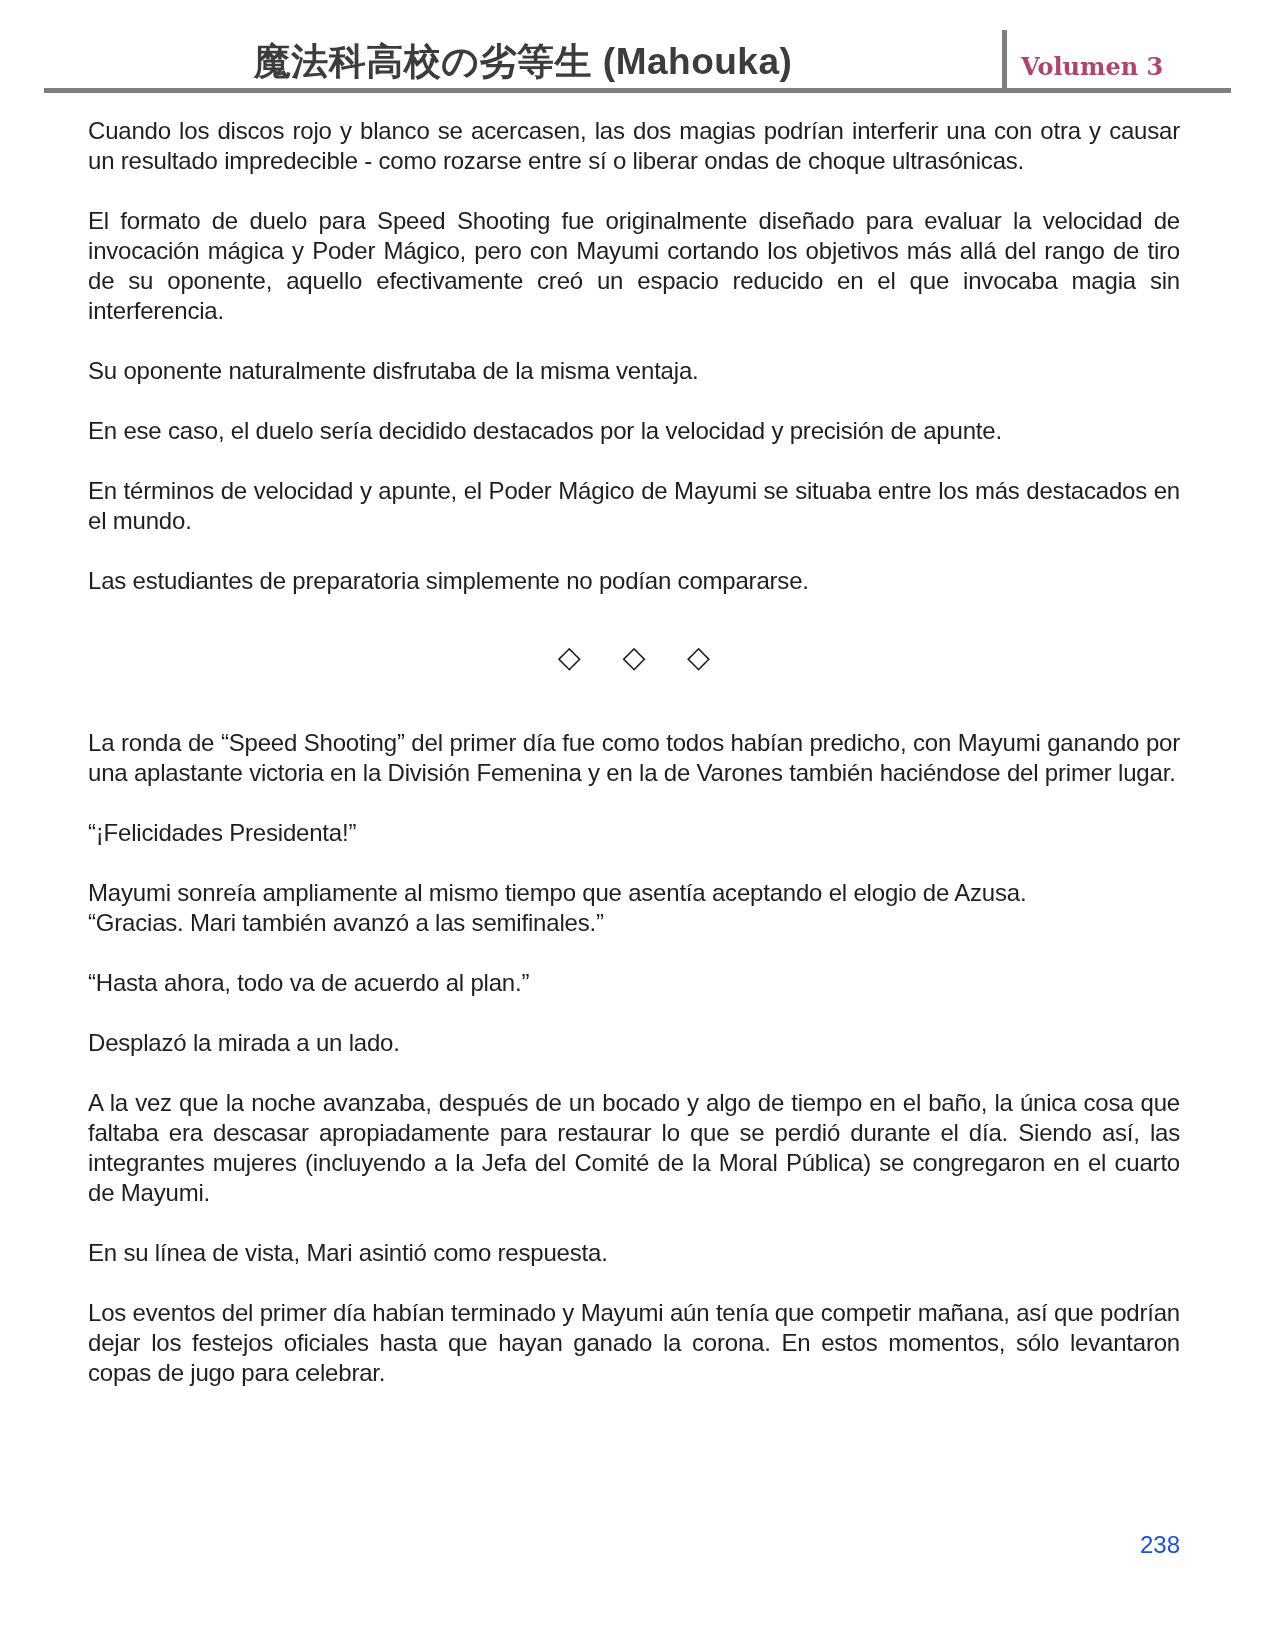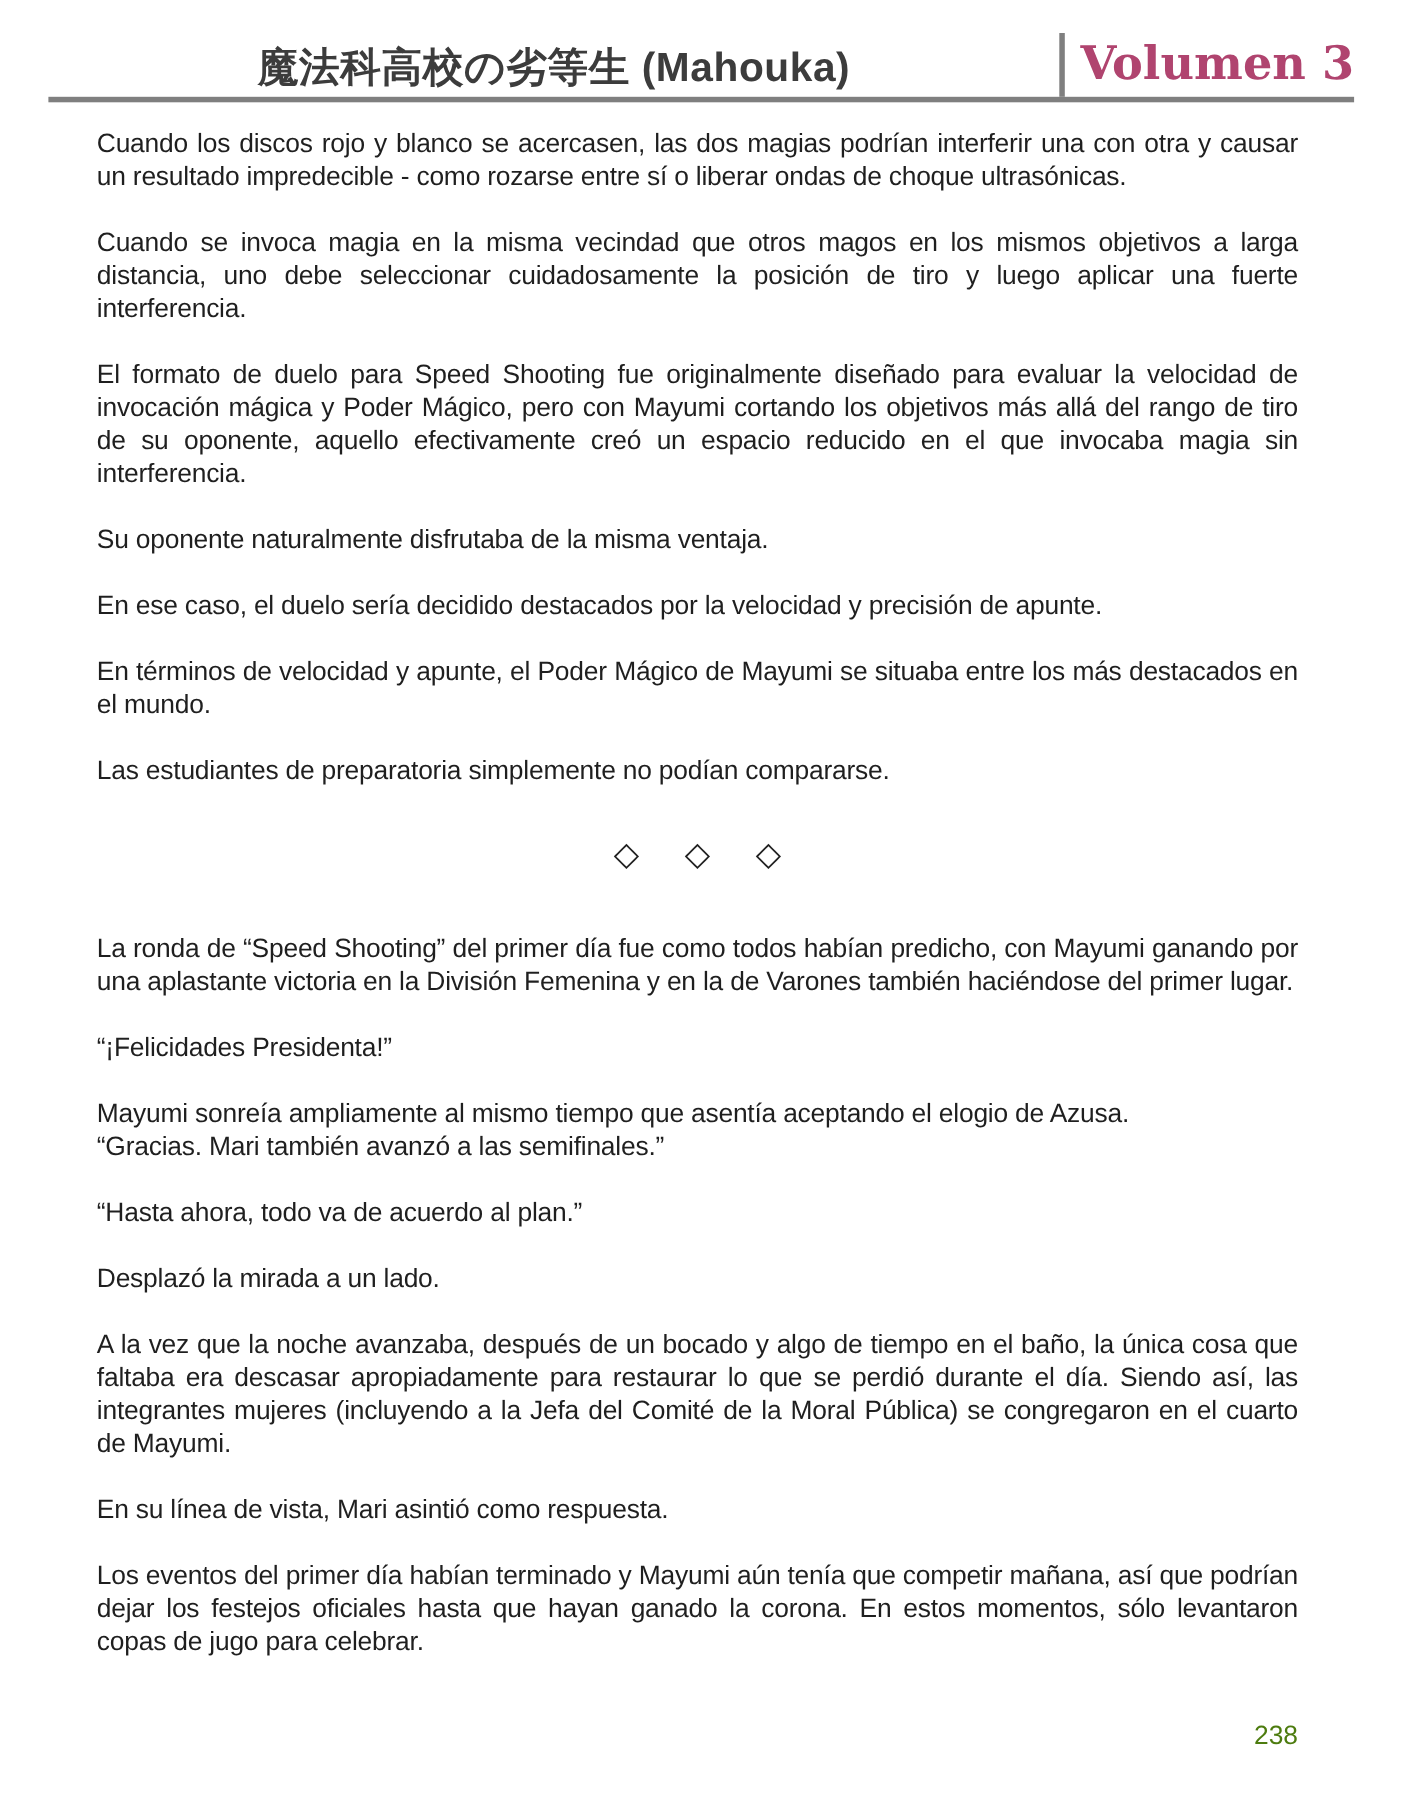--- a/index.html
+++ b/index.html
@@ -52,21 +52,21 @@
   .header-volume-cell {
     flex: 0 0 224px;
     display: flex;
     align-items: flex-end;
     padding: 0 0 9px 14px;
     box-sizing: border-box;
   }
   .volume-label {
     font-family: "DejaVu Serif", "Liberation Serif", serif;
     font-weight: bold;
-    font-size: 42px;
+    font-size: 24px;
     color: #b0446f;
     line-height: 1;
     white-space: nowrap;
   }
   
   .body-text {
     position: absolute;
     top: 116px;
     left: 88px;
     width: 1092px;
@@ -85,48 +85,47 @@
     font-family: "DejaVu Sans", sans-serif;
     font-size: 30px;
     line-height: 30px;
     letter-spacing: 16px;
     text-indent: 16px; 
     color: #1f1f1f;
   }
   
   .page-number {
     position: absolute;
-    top: 1563px;
+    top: 1530px;
     left: 88px;
     width: 1092px;
     text-align: right;
     font-size: 24px;
     line-height: 30px;
-    color: #4d7c0f;
+    color: #1d4ed8;
   }
 </style>
 </head>
 <body>
 
 <div class="page">
 
   <div class="header">
     <div class="header-title-cell">
       <span class="doc-title">魔法科高校の劣等生 (Mahouka)</span>
     </div>
     <div class="header-divider"></div>
     <div class="header-volume-cell">
       <span class="volume-label">Volumen 3</span>
     </div>
   </div>
 
   <div class="body-text">
 
   <p class="para">Cuando los discos rojo y blanco se acercasen, las dos magias podrían interferir una con otra y causar un resultado impredecible - como rozarse entre sí o liberar ondas de choque ultrasónicas.</p>
-      <p class="para">Cuando se invoca magia en la misma vecindad que otros magos en los mismos objetivos a larga distancia, uno debe seleccionar cuidadosamente la posición de tiro y luego aplicar una fuerte interferencia.</p>
       <p class="para">El formato de duelo para Speed Shooting fue originalmente diseñado para evaluar la velocidad de invocación mágica y Poder Mágico, pero con Mayumi cortando los objetivos más allá del rango de tiro de su oponente, aquello efectivamente creó un espacio reducido en el que invocaba magia sin interferencia.</p>
       <p class="para">Su oponente naturalmente disfrutaba de la misma ventaja.</p>
       <p class="para">En ese caso, el duelo sería decidido destacados por la velocidad y precisión de apunte.</p>
       <p class="para">En términos de velocidad y apunte, el Poder Mágico de Mayumi se situaba entre los más destacados en el mundo.</p>
       <p class="para">Las estudiantes de preparatoria simplemente no podían compararse.</p>
       <p class="separator">◇ ◇ ◇</p>
       <p class="para">La ronda de “Speed Shooting” del primer día fue como todos habían predicho, con Mayumi ganando por una aplastante victoria en la División Femenina y en la de Varones también haciéndose del primer lugar.</p>
       <p class="para">“¡Felicidades Presidenta!”</p>
       <p class="para">Mayumi sonreía ampliamente al mismo tiempo que asentía aceptando el elogio de Azusa.<br>“Gracias. Mari también avanzó a las semifinales.”</p>
       <p class="para">“Hasta ahora, todo va de acuerdo al plan.”</p>

